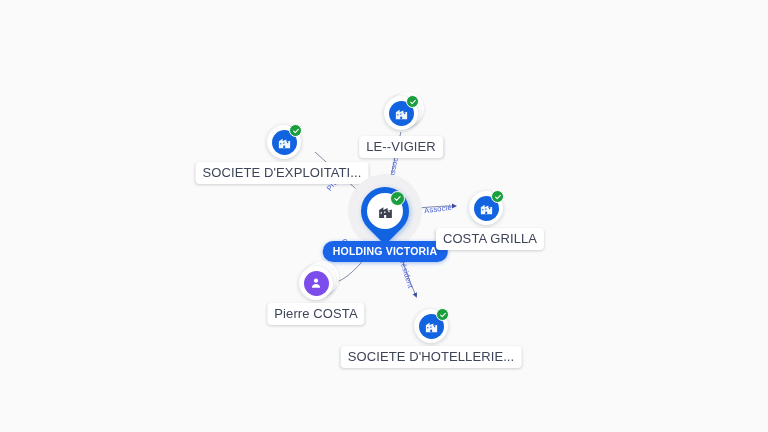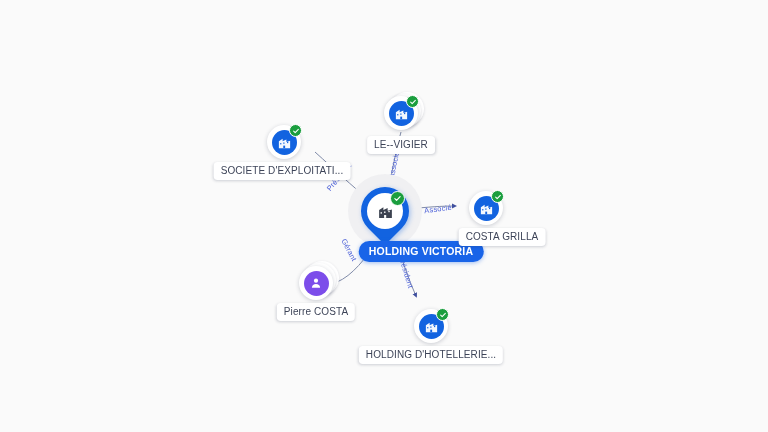--- a/index.html
+++ b/index.html
@@ -55,21 +55,21 @@
     border: 1.5px solid #ffffff;
     display: flex;
     align-items: center;
     justify-content: center;
   }
   .node-label {
     position: absolute;
     white-space: nowrap;
     background: #ffffff;
     color: #3d4458;
-    font-size: 10px;
+    font-size: 13px;
     letter-spacing: 0.1px;
     padding: 3px 7px 4px 7px;
     border-radius: 4px;
     box-shadow: 0 1px 3px rgba(30,40,70,0.20);
     transform: translateX(-50%);
     text-align: center;
   }
   .node-label.selected {
     background: #1964e8;
     color: #ffffff;
@@ -205,41 +205,41 @@
         <rect x="10" y="12" width="2" height="2" fill="#ffffff"></rect>
         <rect x="16" y="11" width="2" height="2" fill="#ffffff"></rect>
         <rect x="10" y="17" width="3" height="4" fill="#ffffff"></rect>
       </svg>
     </div>
     <div class="badge" style="width:15px;height:15px;left:5px;top:-22px;">
       <svg width="9" height="9" viewBox="0 0 24 24">
           <path d="M5 12.5l4.5 4.5L19 7" stroke="#ffffff" stroke-width="3.2" fill="none" stroke-linecap="round" stroke-linejoin="round"></path>
         </svg>
     </div>
-    <div class="node-label selected" style="left:0px; top:28px;margin-left:36px;">HOLDING VICTORIA</div>
+    <div class="node-label selected" style="left:0px; top:28px;">HOLDING VICTORIA</div>
   </div>
 
   <div class="node" style="left:486px; top:208px;">
     <div class="node-disc" style="width:34px;height:34px;left:-17px;top:-17px;">
       <div class="icon-circle" style="width:25px;height:25px;background:#1263e0;">
         <svg width="15" height="15" viewBox="0 0 24 24" fill="none">
           <path d="M3 21V10l6-4v4l6-3v4l6-2v12z" fill="#ffffff" opacity="0.95"></path>
           <rect x="5" y="13" width="2" height="2" fill="#1263e0"></rect>
           <rect x="10" y="12" width="2" height="2" fill="#1263e0"></rect>
           <rect x="16" y="11" width="2" height="2" fill="#1263e0"></rect>
           <rect x="10" y="17" width="3" height="4" fill="#1263e0"></rect>
         </svg>
       </div>
     </div>
     <div class="badge" style="width:13px;height:13px;left:5px;top:-18px;">
       <svg width="8" height="8" viewBox="0 0 24 24">
           <path d="M5 12.5l4.5 4.5L19 7" stroke="#ffffff" stroke-width="3.2" fill="none" stroke-linecap="round" stroke-linejoin="round"></path>
         </svg>
     </div>
-    <div class="node-label" style="left:16px; top:20px;">COSTA GRILLA</div>
+    <div class="node-label" style="left:4px; top:20px;">COSTA GRILLA</div>
   </div>
 
   <div class="node" style="left:316px; top:283px;">
     <div class="node-stack" style="width:34px;height:34px;left:-11px;top:-22px;"></div>
     <div class="node-stack" style="width:34px;height:34px;left:-14px;top:-20px;"></div>
     <div class="node-disc" style="width:34px;height:34px;left:-17px;top:-17px;">
       <div class="icon-circle" style="width:25px;height:25px;background:#7c4dea;">
         <svg width="14" height="14" viewBox="0 0 24 24" fill="none">
           <circle cx="12" cy="8" r="3.6" fill="#ffffff"></circle>
           <path d="M5 20c0-3.9 3.1-6.2 7-6.2s7 2.3 7 6.2z" fill="#ffffff"></path>
@@ -259,16 +259,16 @@
           <rect x="16" y="11" width="2" height="2" fill="#1263e0"></rect>
           <rect x="10" y="17" width="3" height="4" fill="#1263e0"></rect>
         </svg>
       </div>
     </div>
     <div class="badge" style="width:13px;height:13px;left:5px;top:-18px;">
       <svg width="8" height="8" viewBox="0 0 24 24">
           <path d="M5 12.5l4.5 4.5L19 7" stroke="#ffffff" stroke-width="3.2" fill="none" stroke-linecap="round" stroke-linejoin="round"></path>
         </svg>
     </div>
-    <div class="node-label" style="left:0px; top:20px;">HOLDING D'HOTELLERIE...</div>
+    <div class="node-label" style="left:0px; top:20px;">SOCIETE D'HOTELLERIE...</div>
   </div>
 
 </div>
 
 </body></html>

